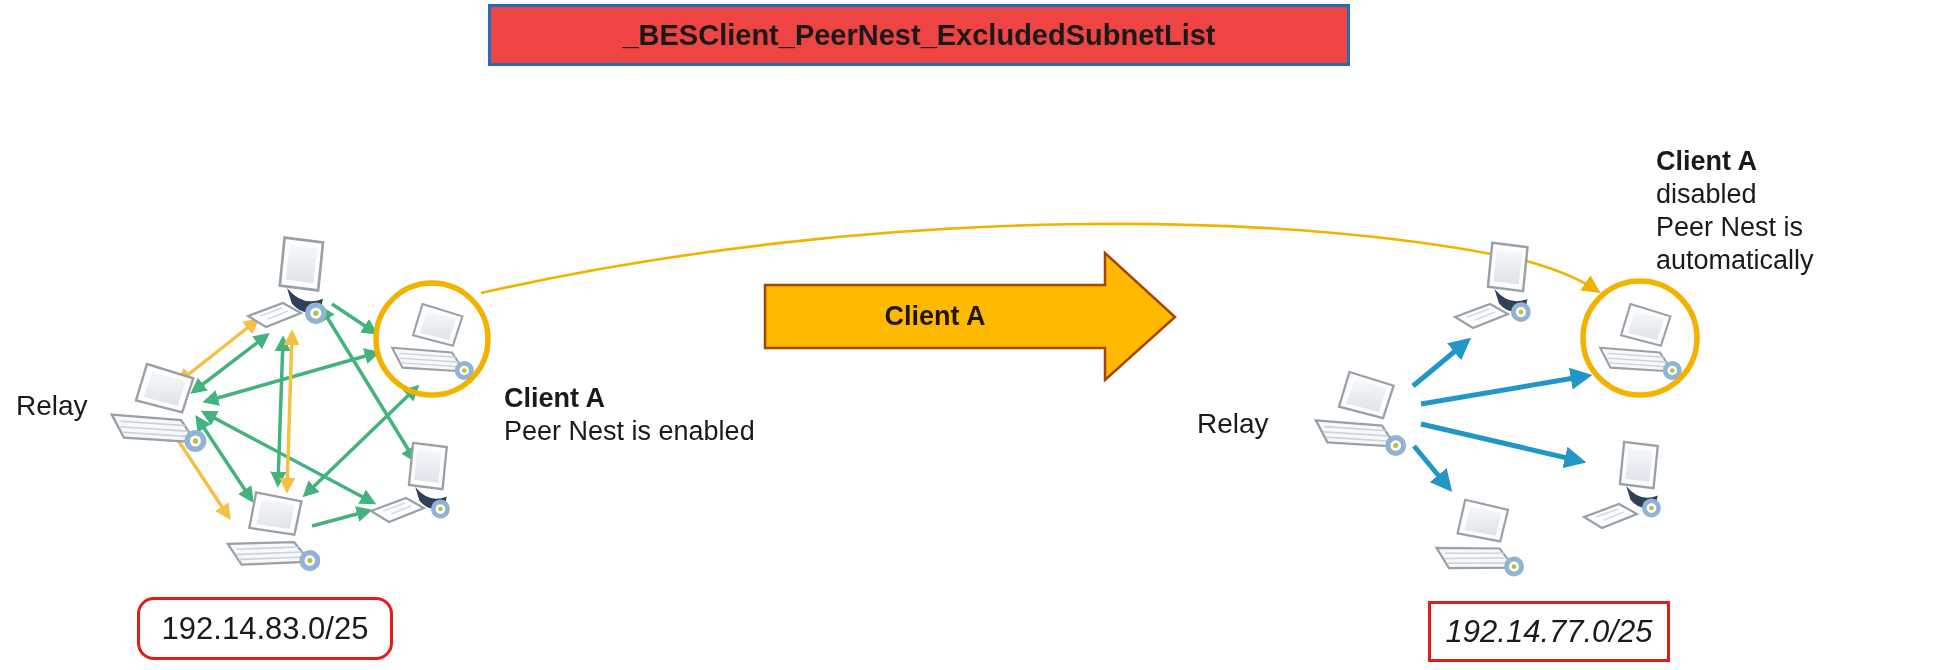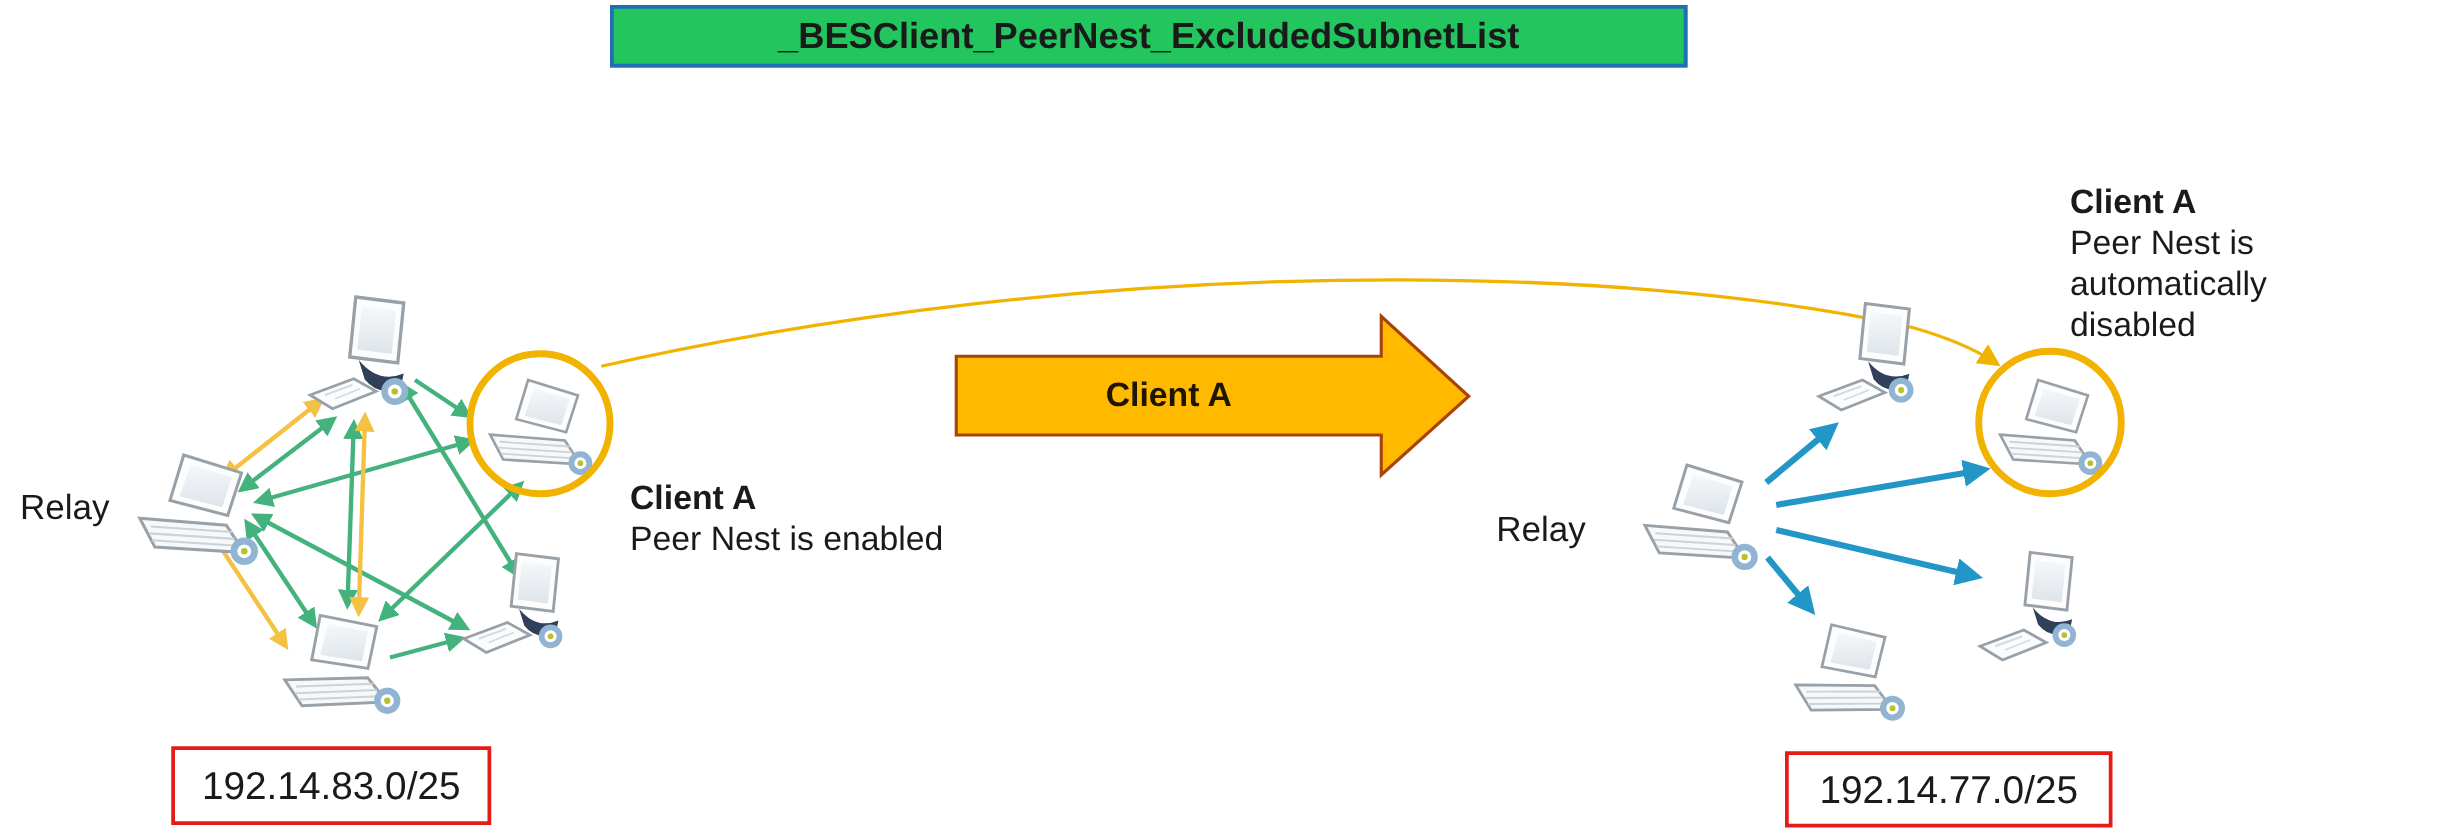--- a/index.html
+++ b/index.html
@@ -1,21 +1,21 @@
 <!DOCTYPE html>
 <html><head>
 <meta charset="utf-8">
 <style>
   html,body{margin:0;padding:0;background:#ffffff;}
   .canvas{position:relative;width:1958px;height:670px;background:#ffffff;
           font-family:"Liberation Sans",sans-serif;color:#1a1a1a;overflow:hidden;}
   svg.diagram{position:absolute;left:0;top:0;z-index:1;}
   .txt{position:absolute;z-index:2;}
-  .title-box{left:488px;top:4px;width:862px;height:50px;border:3px solid #1F6FB5;
-             box-sizing:border-box;background:#22c55e;display:flex;align-items:center;
+  .title-box{left:488px;top:4px;width:862px;height:62px;border:3px solid #1F6FB5;
+             box-sizing:border-box;background:#ef4444;display:flex;align-items:center;
              justify-content:center;font-size:29px;white-space:pre;}
   .b{font-weight:bold;}
   .relay-label{font-size:28px;}
   .client-label{font-size:27px;line-height:33px;}
   .subnet-box{border:3px solid #E41B17;box-sizing:border-box;background:#fff;
               display:flex;align-items:center;justify-content:center;font-size:31px;}
   .arrow-text{display:flex;align-items:center;justify-content:center;
               font-size:27px;white-space:pre;color:#201600;}
 </style>
 </head>
@@ -124,33 +124,33 @@
     <span class="b">_BESClient_PeerNest_ExcludedSubnetList</span>
   </div>
 
   <div class="txt relay-label" style="left:16px;top:390px;">Relay</div>
 
   <div class="txt client-label" style="left:504px;top:382px;">
     <div class="b">Client A</div>
     <div>Peer Nest is enabled</div>
   </div>
 
-  <div class="txt subnet-box" style="left:137px;top:597px;width:256px;height:63px;">
+  <div class="txt subnet-box" style="left:137px;top:597px;width:256px;height:63px;border-radius:17px;">
     <span>192.14.83.0/25</span>
   </div>
 
   <div class="txt arrow-text" style="left:770px;top:287px;width:330px;height:59px;">
     <span class="b">Client A</span>
   </div>
 
   <div class="txt relay-label" style="left:1197px;top:408px;">Relay</div>
 
   <div class="txt client-label" style="left:1656px;top:145px;">
     <div class="b">Client A</div>
+    <div>disabled</div>
     <div>Peer Nest is automatically</div>
-    <div>disabled</div>
   </div>
 
-  <div class="txt subnet-box" style="left:1428px;top:601px;width:262px;height:61px;">
+  <div class="txt subnet-box" style="left:1428px;top:601px;width:242px;height:61px;font-style:italic;">
     <span>192.14.77.0/25</span>
   </div>
 
 </div>
 
 </body></html>

